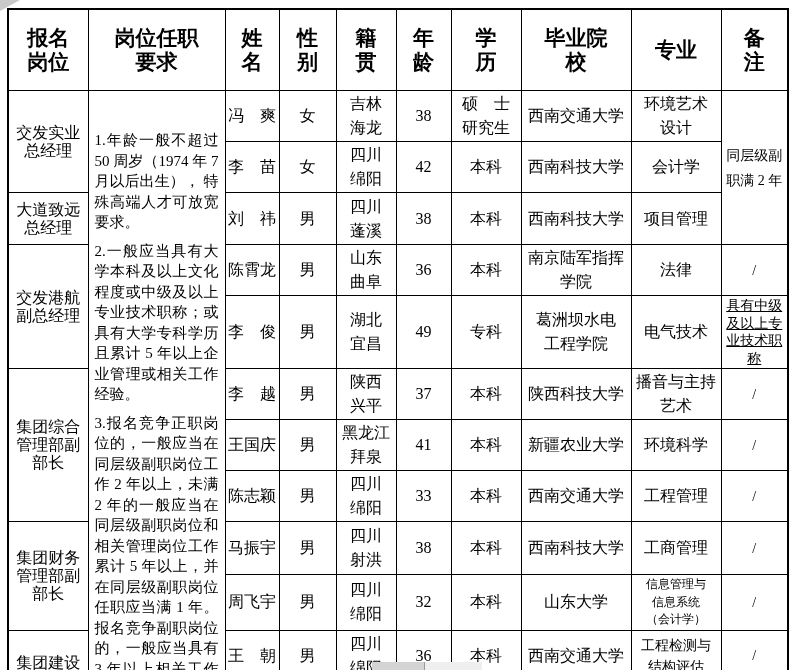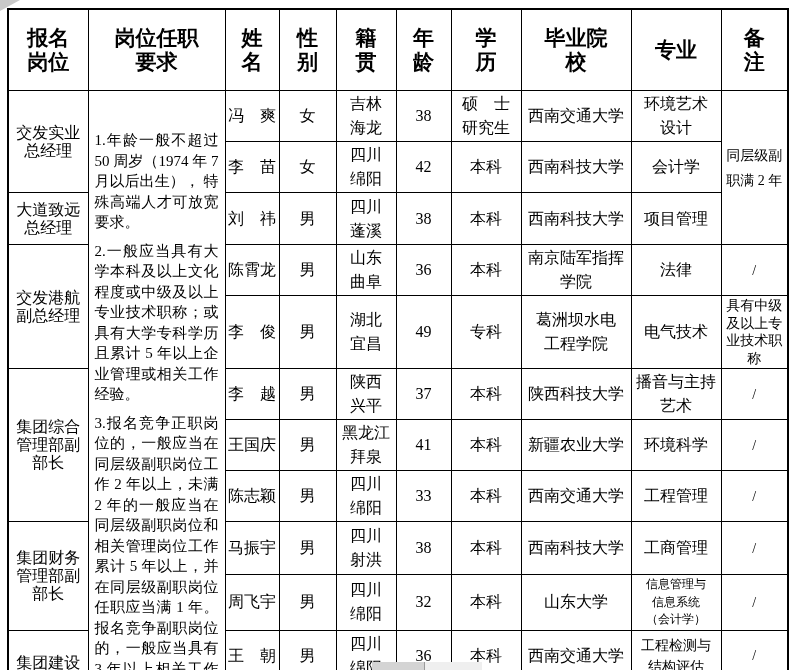--- a/index.html
+++ b/index.html
@@ -44,21 +44,21 @@
   td.pos{line-height:18px;}
   td.req{
     text-align:justify;
     vertical-align:middle;
     font-size:15px;
     line-height:20.5px;
     padding:4px 6px;
   }
   td.req p{margin:8px 0 1px 0;}
   td.remark{font-size:14px;line-height:25px;}
-  td.remark.tight{line-height:17.5px;}
+  td.remark.tight{line-height:17.5px;text-decoration:underline;}
   .hscroll-track{
     position:absolute;left:372px;top:662px;width:110px;height:8px;
     background:#efefef;
   }
   .hscroll-thumb{
     position:absolute;left:0;top:0;width:52px;height:8px;
     background:#d4d4d4;
     border-right:1px solid #9a9a9a;
   }
 </style>

